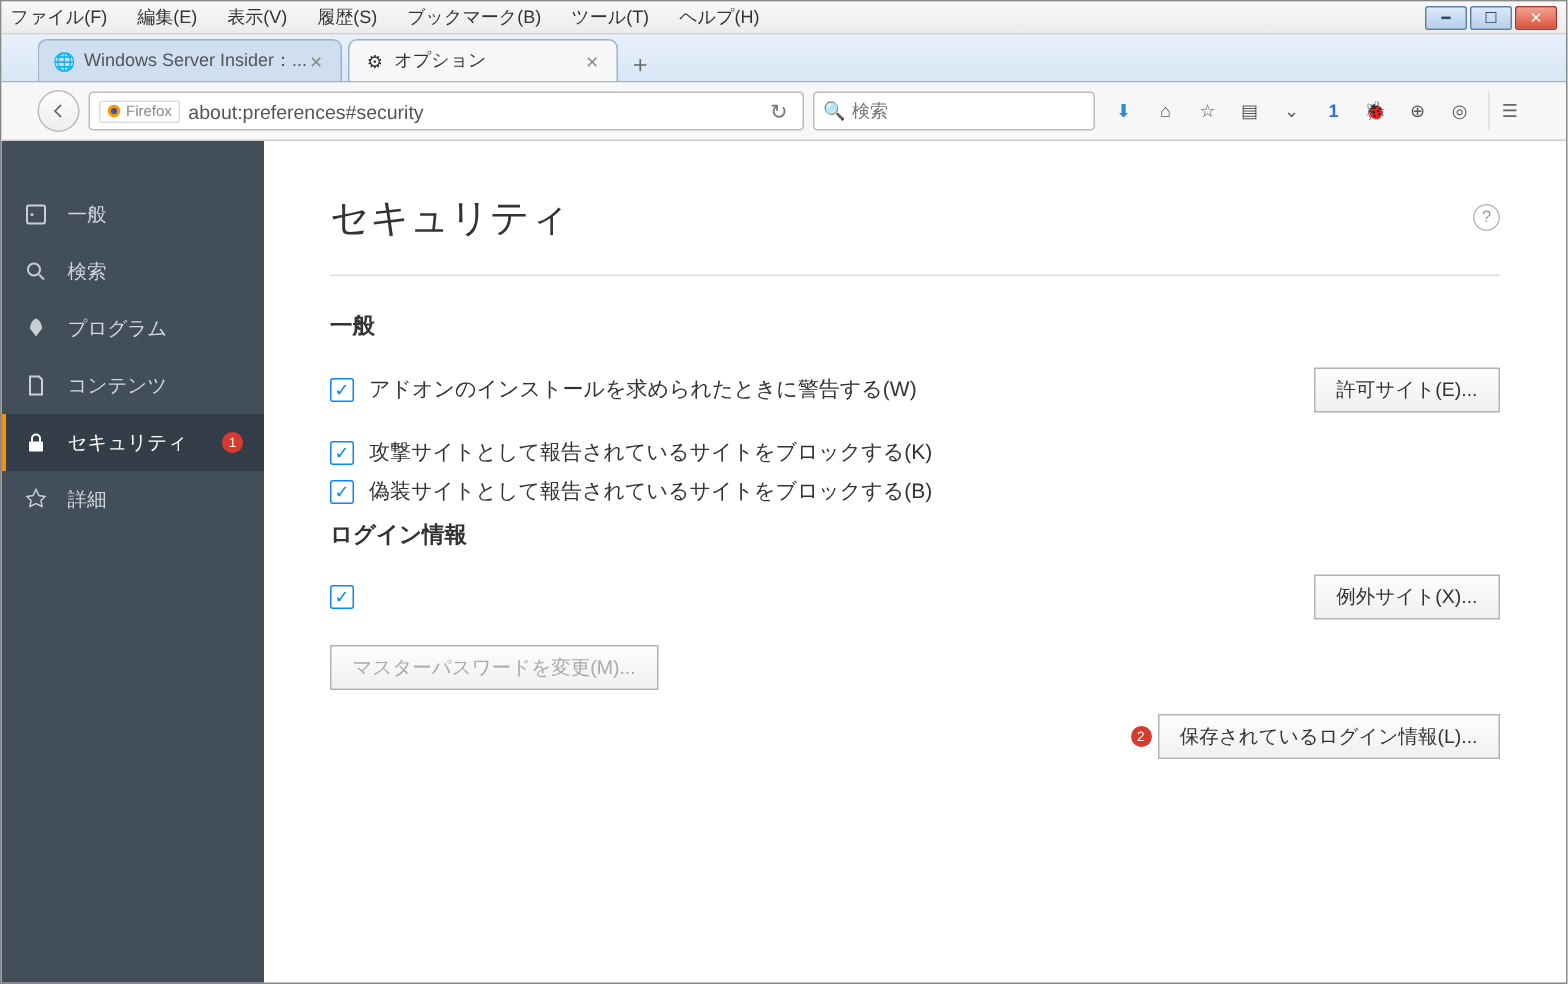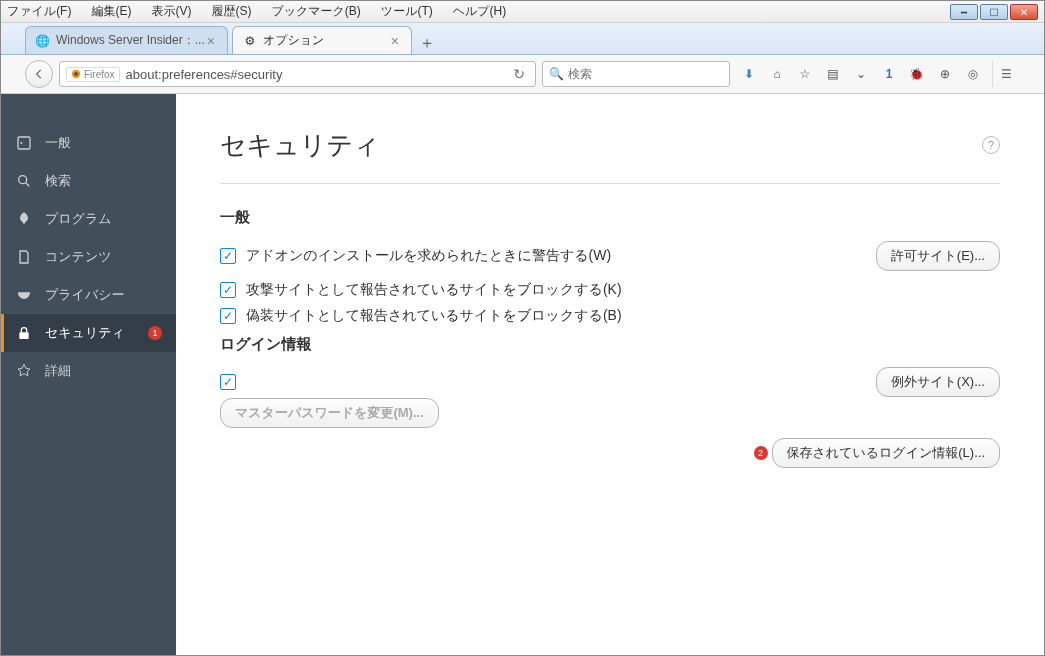--- a/index.html
+++ b/index.html
@@ -144,36 +144,36 @@
     color:#999;font-size:11px;
   }
   h1.page-title {
     font-size: 26px; font-weight: 500; color: #333;
     padding-bottom: 20px; border-bottom: 1px solid #ddd;
     margin-bottom: 24px;
   }
   h2.section { font-size: 15px; font-weight: bold; color:#333; margin: 10px 0 12px;}
   .row {
     display:flex; align-items:center; justify-content:space-between;
-    margin: 0 0;
+    margin: 16px 0;
   }
   .check-row { display:flex; align-items:center; gap:10px; font-size:14px; color:#333; margin:8px 0;}
   .checkbox {
     width:16px;height:16px;border:1px solid #888;border-radius:2px;
     display:flex;align-items:center;justify-content:center;
     background:#fff;
   }
   .checkbox.checked { border-color:#0a84ff; color:#0a84ff;}
   .checkbox.checked::after { content:"✓"; font-size:12px; line-height:1;}
   .btn {
     border:1px solid #b3b3b3; background:linear-gradient(#fdfdfd,#f0f0f0);
-    padding:5px 14px; font-size:13px; border-radius:12px; color:#333;
+    padding:5px 14px; font-size:13px; border-radius:0; color:#333;
     white-space:nowrap;
   }
-  .btn.disabled { color:#aaa;font-weight:bold; }
+  .btn.disabled { color:#aaa; }
   .anno { width:14px;height:14px;border-radius:50%;background:#d73a2f;color:#fff;font-size:9px;display:inline-flex;align-items:center;justify-content:center;margin-right:4px;}
   .login-save-row {margin-top:24px;}
 </style>
 </head>
 <body>
 
 <div class="menubar">
   <span><span>ファイル(F)</span></span>
   <span><span>編集(E)</span></span>
   <span><span>表示(V)</span></span>
@@ -267,28 +267,20 @@
       <span>プログラム</span>
     </div>
     <div class="side-item">
       <span class="icon">
           <svg width="16" height="16" viewBox="0 0 24 24">
             <path d="M6 3h9l3 3v15H6z" fill="none" stroke="#c8cfd6" stroke-width="2"></path>
           </svg>
         </span>
       <span>コンテンツ</span>
     </div>
-    <div class="side-item">
-      <span class="icon">
-          <svg width="16" height="16" viewBox="0 0 24 24">
-            <path d="M3 8c0 6 4 10 9 10s9-4 9-10H3z" fill="#c8cfd6"></path>
-          </svg>
-        </span>
-      <span>プライバシー</span>
-    </div>
     <div class="side-item selected">
       <span class="icon">
           <svg width="16" height="16" viewBox="0 0 24 24">
             <rect x="5" y="11" width="14" height="10" rx="1" fill="#fff"></rect>
             <path d="M8 11V8a4 4 0 018 0v3" fill="none" stroke="#fff" stroke-width="2"></path>
           </svg>
         </span>
       <span>セキュリティ</span>
       <span class="badge">1</span>
     </div>

